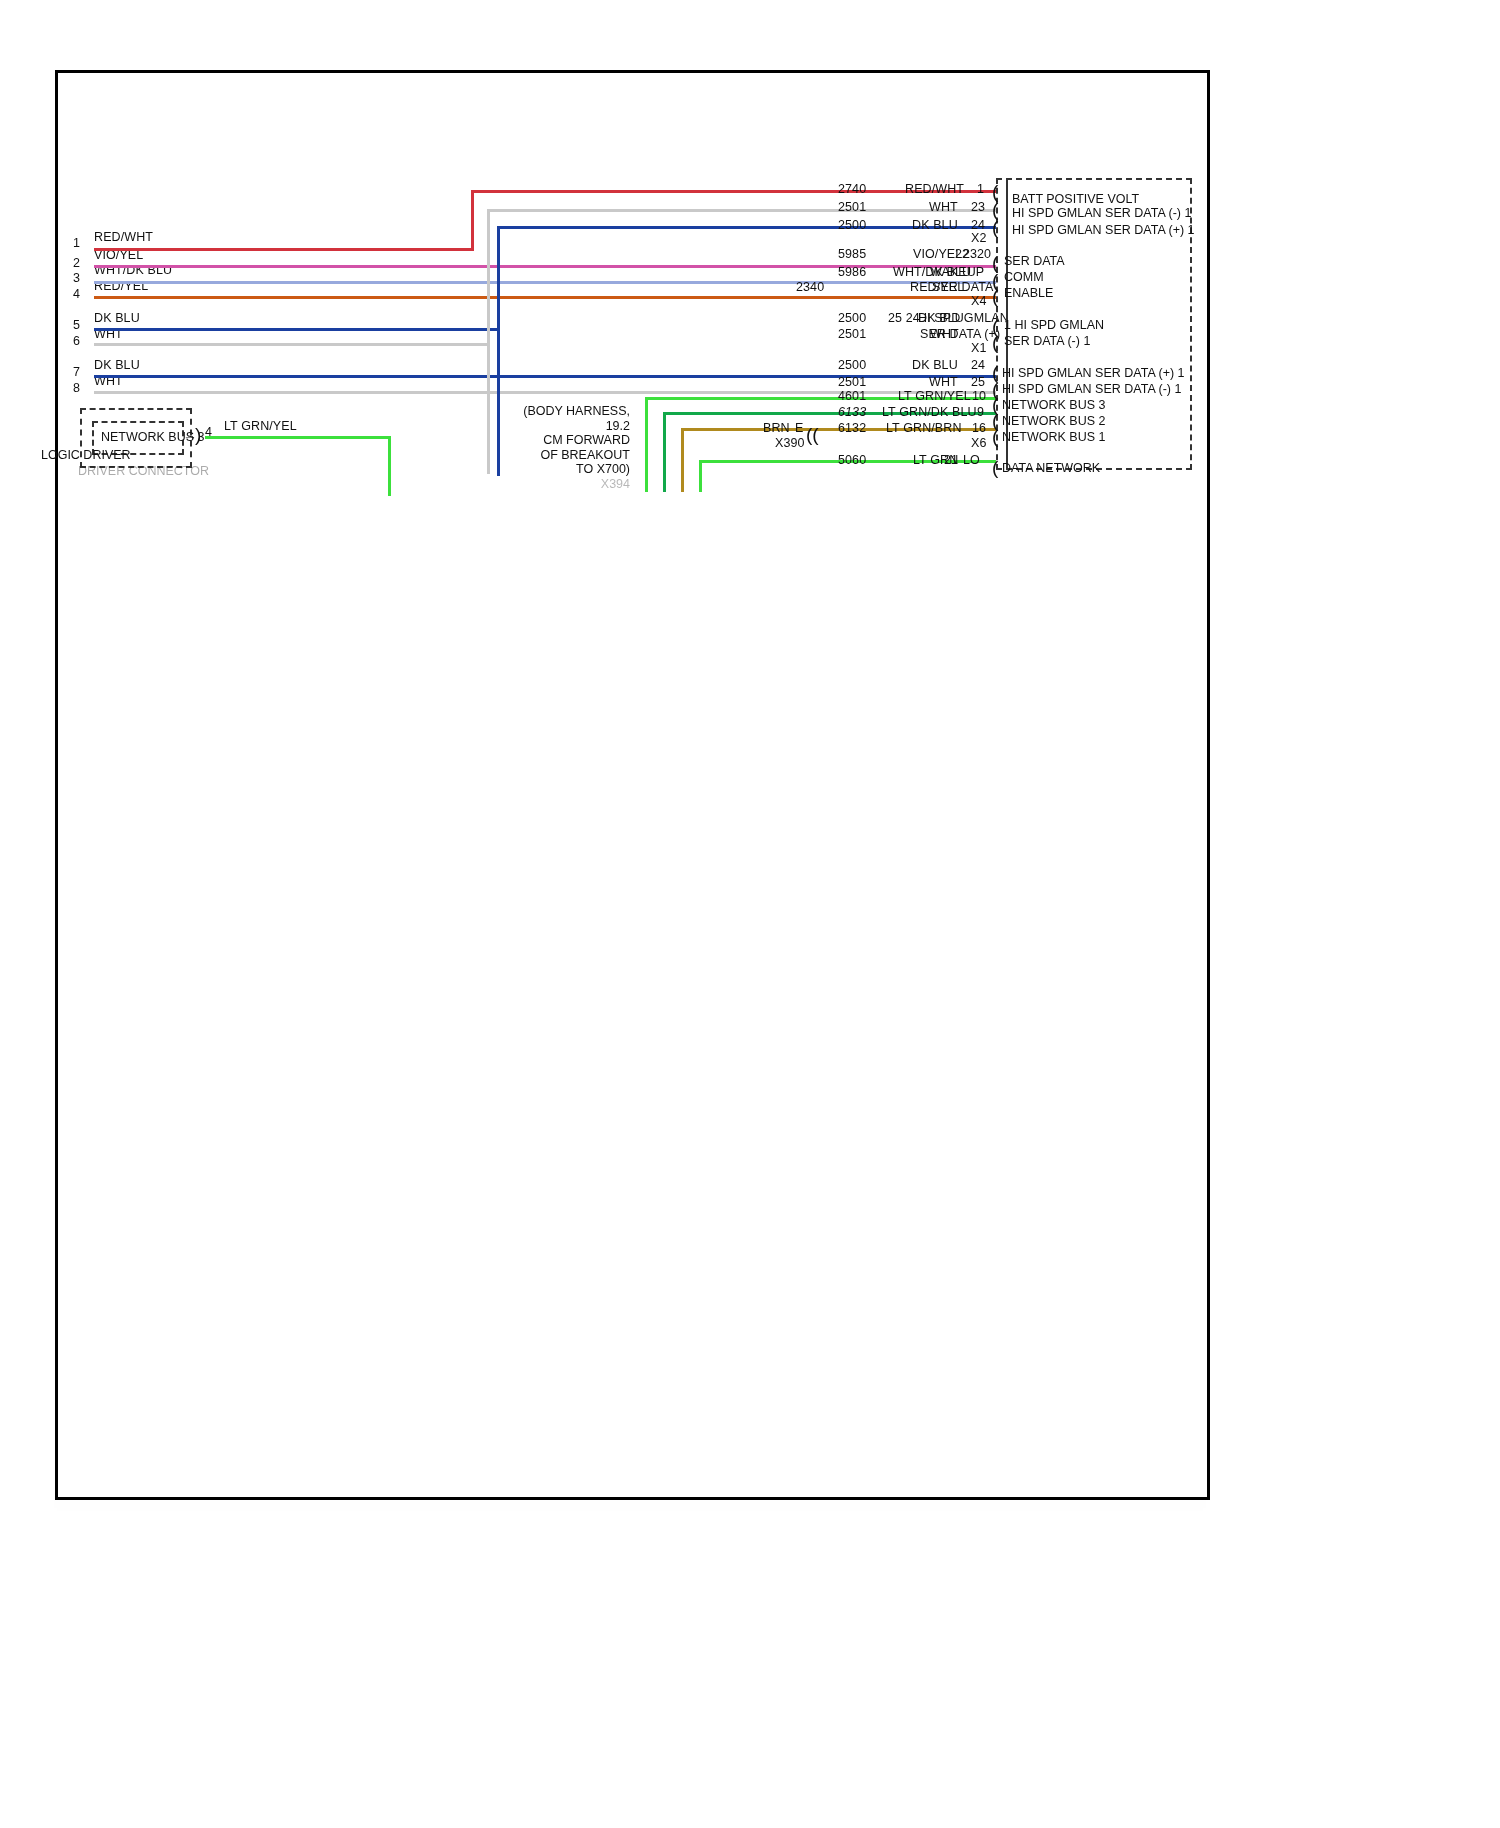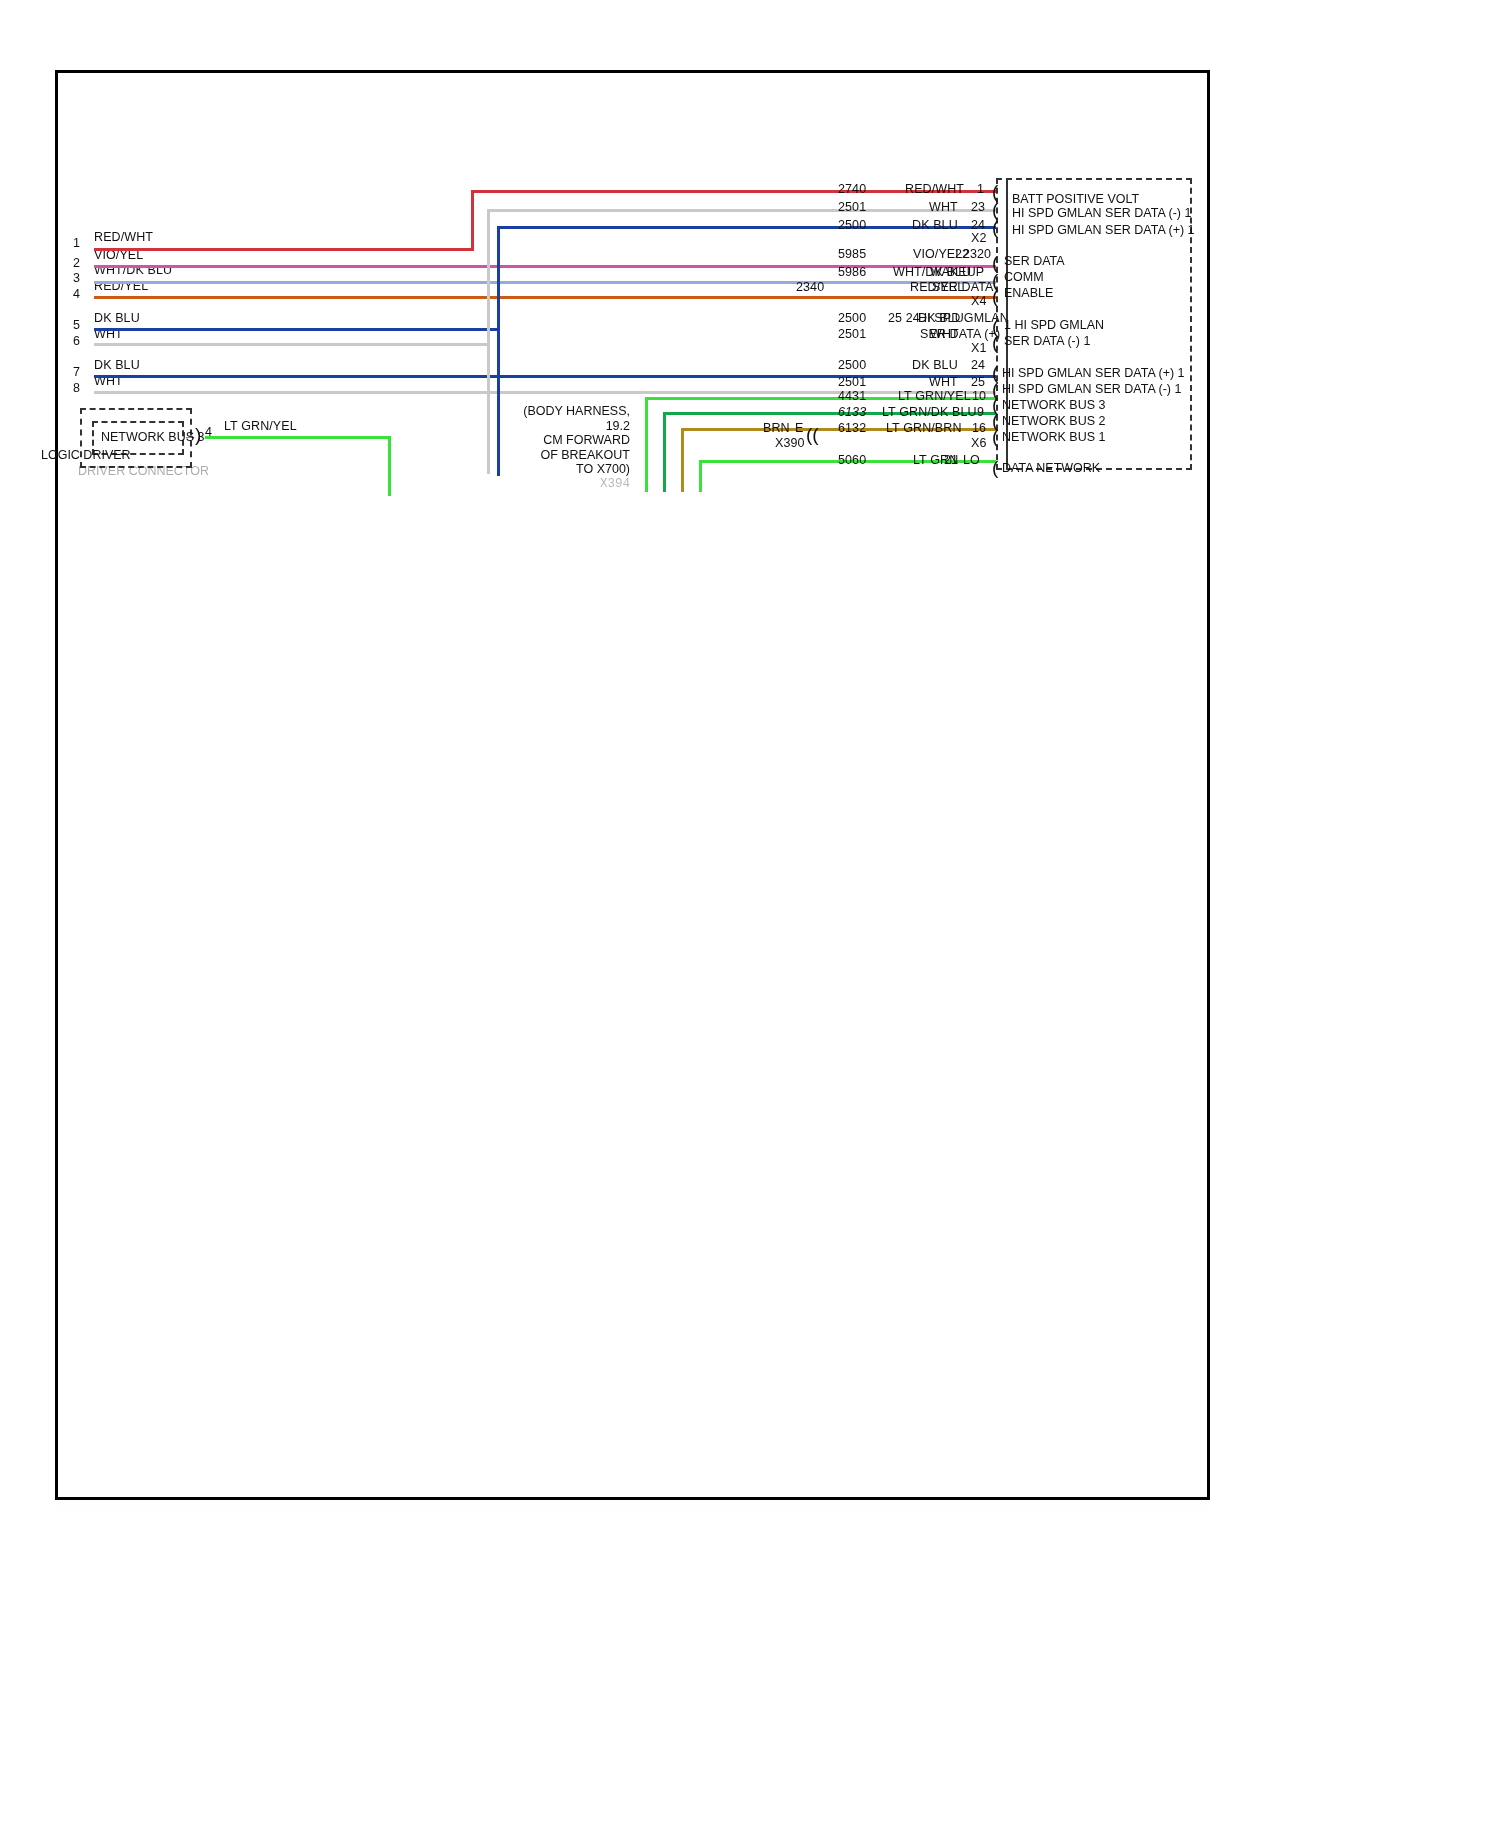--- a/index.html
+++ b/index.html
@@ -183,21 +183,21 @@
 
   <div class="wire wh" style="left:205px;top:436px;width:186px;background:#3ce03c;"></div>
   <div class="wire wv" style="left:388px;top:436px;height:60px;background:#3ce03c;"></div>
 
   <div class="ctr-note" style="left:470px;top:404px;width:160px;">
     <div>(BODY HARNESS,</div>
     <div>19.2</div>
     <div>CM FORWARD</div>
     <div>OF BREAKOUT</div>
     <div>TO X700)</div>
-    <div style="opacity:.3;font-family:Liberation Mono, monospace;">X394</div>
+    <div style="opacity:.3;">X394</div>
   </div>
 
   <div class="wire wh" style="left:645px;top:397px;width:351px;background:#3ce03c;"></div>
   <div class="wire wv" style="left:645px;top:397px;height:95px;background:#3ce03c;"></div>
 
   <div class="wire wh" style="left:663px;top:412px;width:333px;background:#12a84a;"></div>
   <div class="wire wv" style="left:663px;top:412px;height:80px;background:#12a84a;"></div>
 
   <div class="wire wh" style="left:681px;top:428px;width:315px;background:#b08a1e;"></div>
   <div class="wire wv" style="left:681px;top:428px;height:64px;background:#b08a1e;"></div>
@@ -254,21 +254,21 @@
     <div class="lbl" style="left:971px;top:341px;">X1</div>
 
     <div class="lbl" style="left:838px;top:358px;">2500</div>
     <div class="lbl" style="left:912px;top:358px;">DK BLU</div>
     <div class="lbl" style="left:971px;top:358px;">24</div>
 
     <div class="lbl" style="left:838px;top:375px;">2501</div>
     <div class="lbl" style="left:929px;top:375px;">WHT</div>
     <div class="lbl" style="left:971px;top:375px;">25</div>
 
-    <div class="lbl" style="left:838px;top:389px;">4431</div>
+    <div class="lbl" style="left:838px;top:389px;">4601</div>
     <div class="lbl" style="left:898px;top:389px;">LT GRN/YEL</div>
     <div class="lbl" style="left:972px;top:389px;">10</div>
 
     <div class="lbl" style="left:838px;top:405px;font-style:italic;">6133</div>
     <div class="lbl" style="left:882px;top:405px;">LT GRN/DK BLU</div>
     <div class="lbl" style="left:977px;top:405px;">9</div>
 
     <div class="lbl" style="left:838px;top:421px;">6132</div>
     <div class="lbl" style="left:886px;top:421px;">LT GRN/BRN</div>
     <div class="lbl" style="left:972px;top:421px;">16</div>

